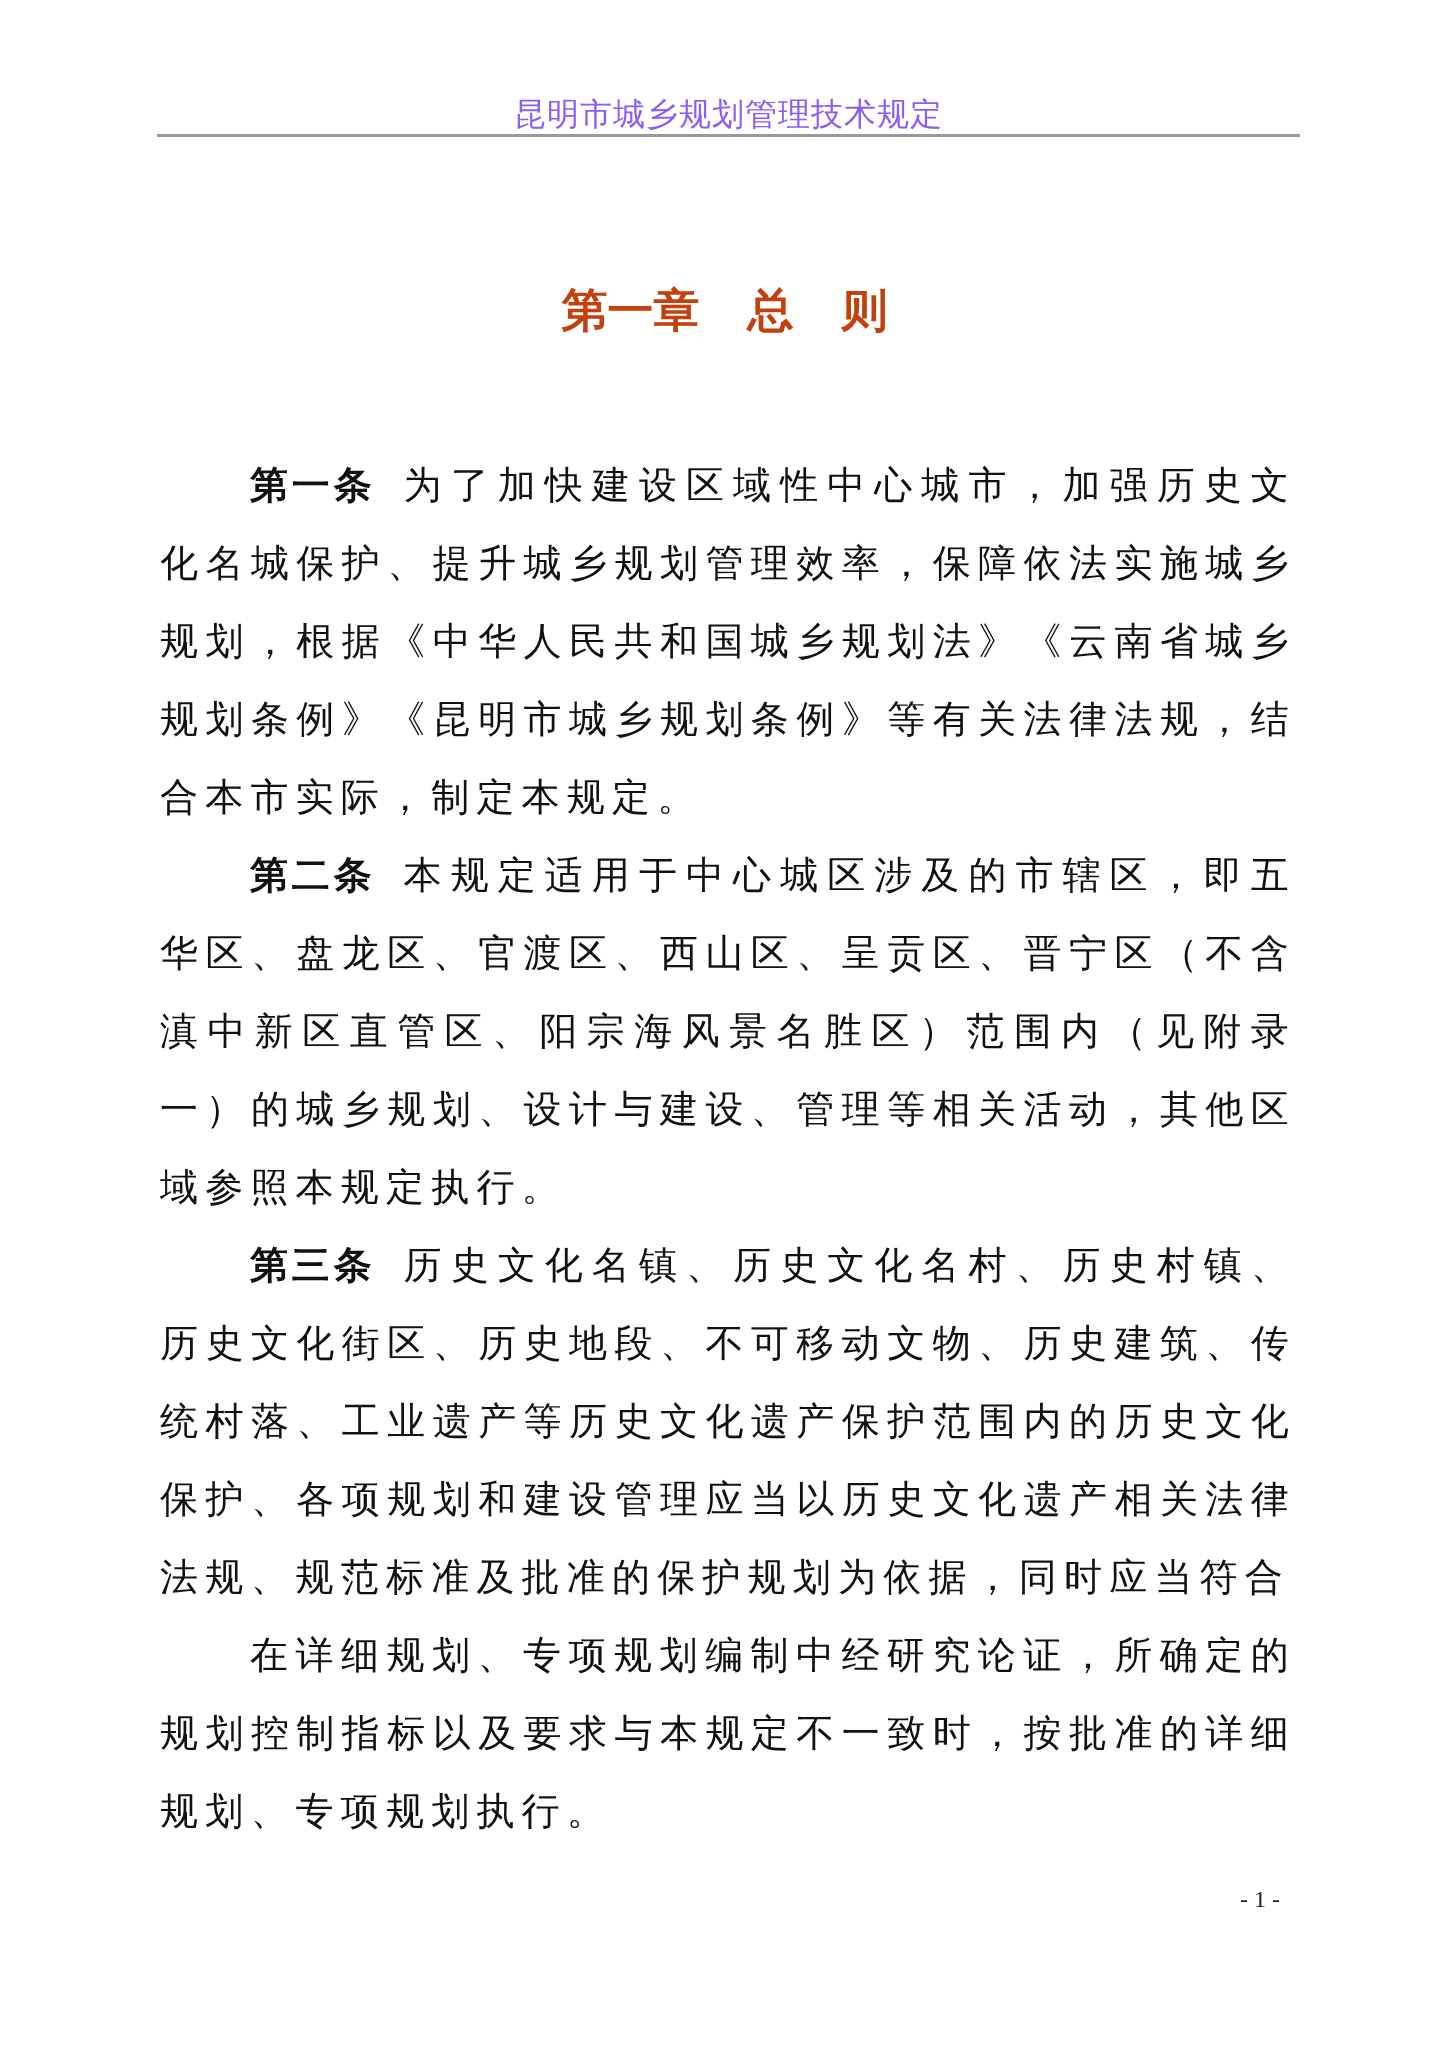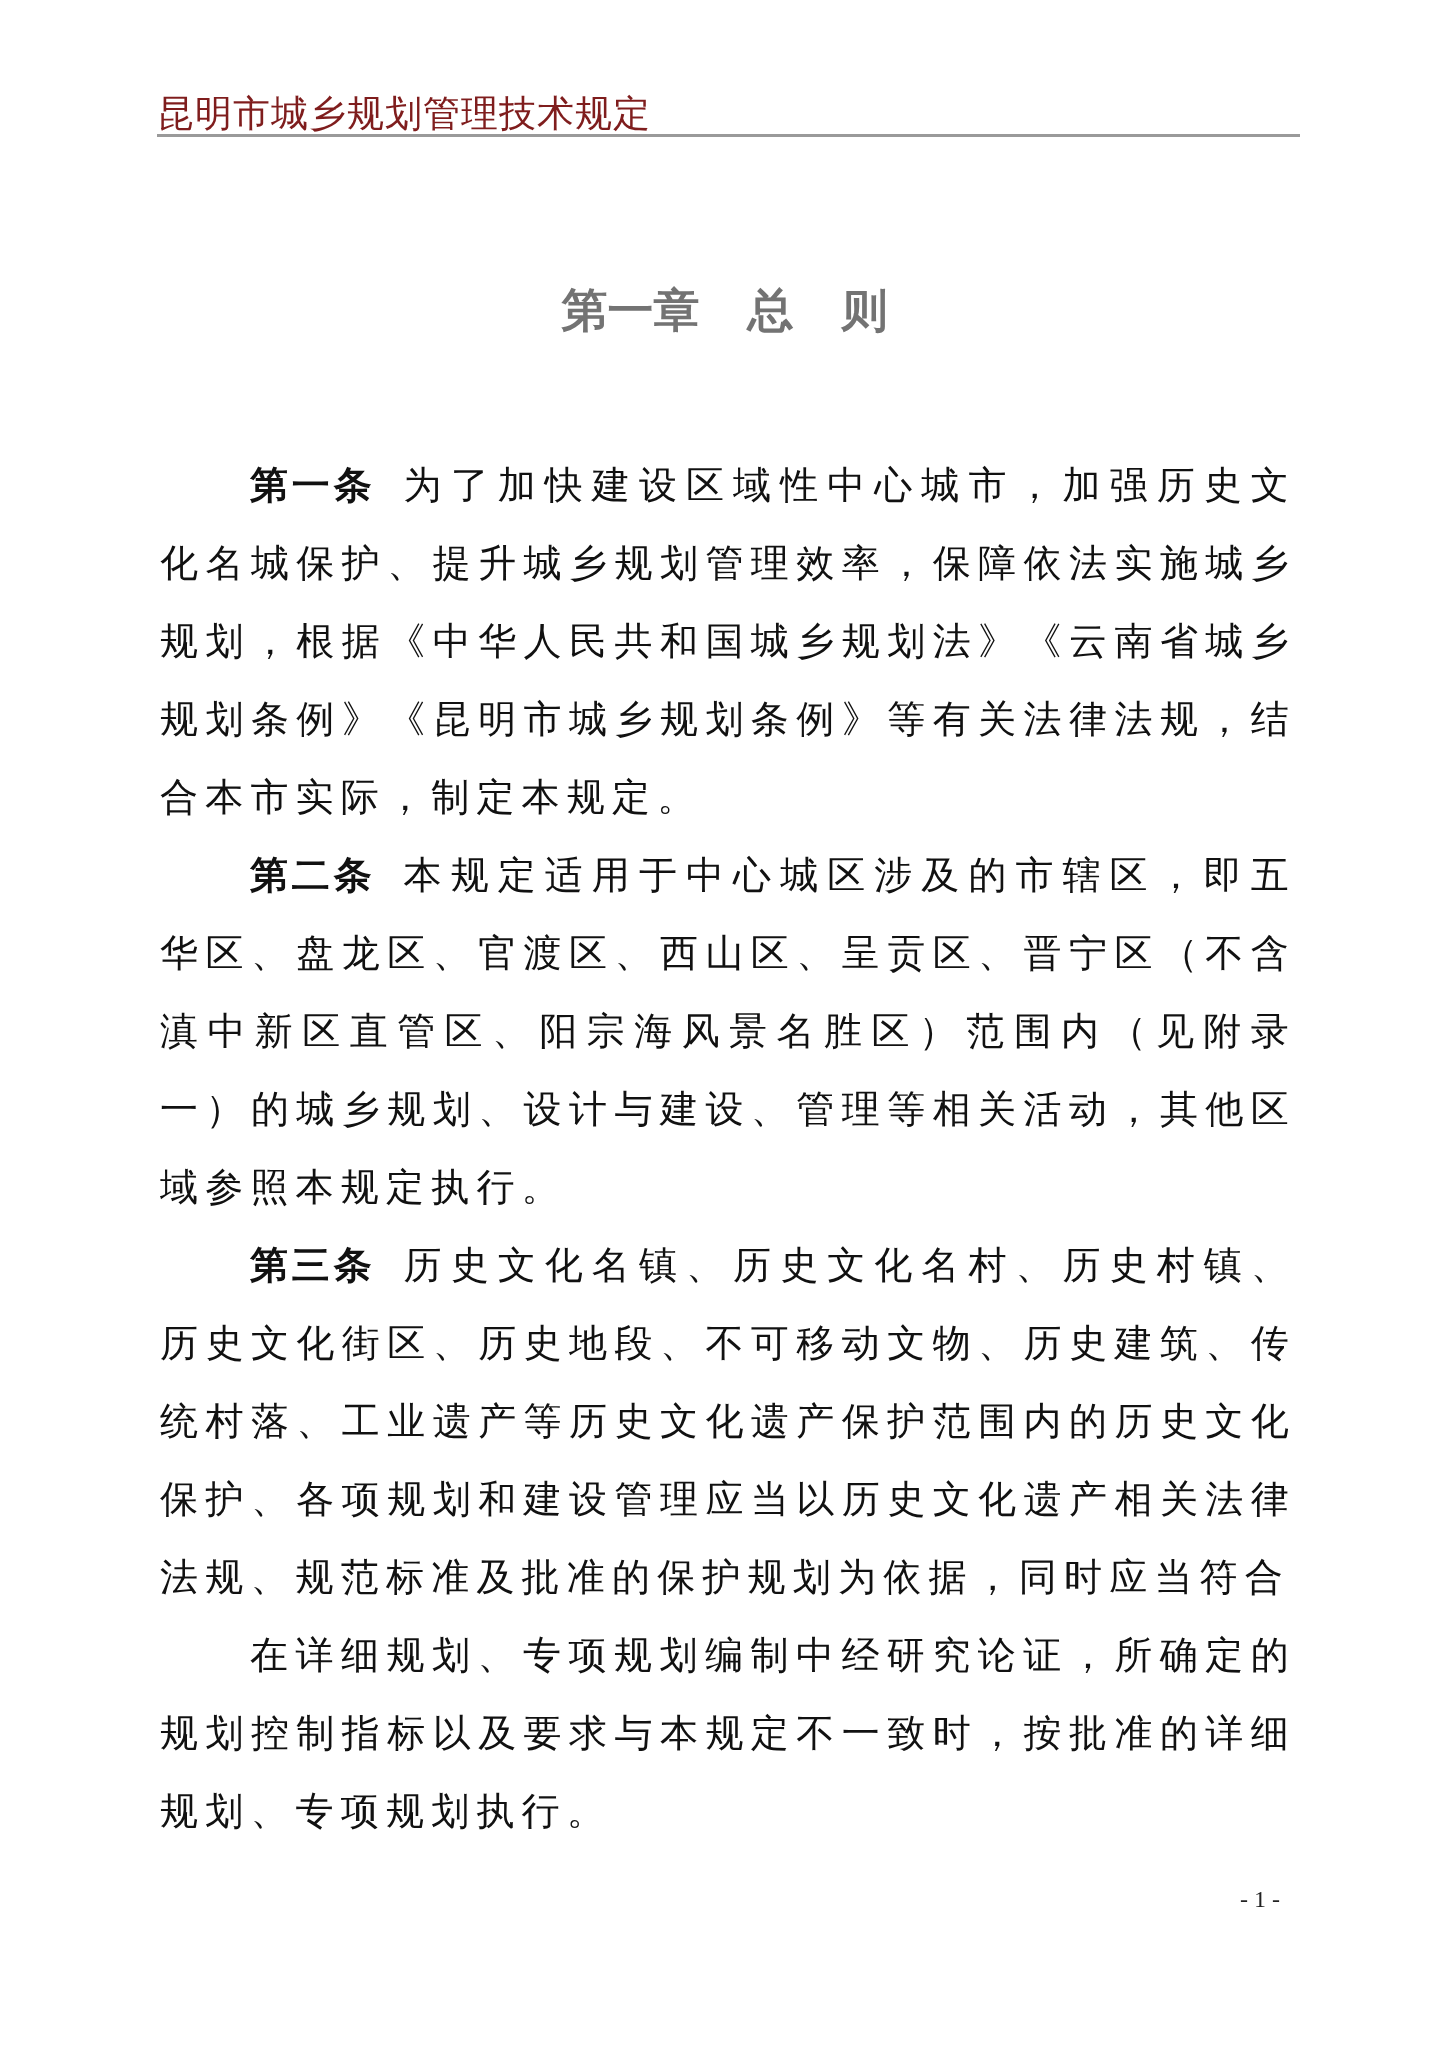--- a/index.html
+++ b/index.html
@@ -1,23 +1,23 @@
 <!DOCTYPE html>
 <html><head>
 <meta charset="utf-8">
 <style>
   html, body { margin: 0; padding: 0; background: #ffffff; }
   body { width: 1449px; height: 2047px; position: relative; overflow: hidden;
          font-family: "DejaVu Serif", "Liberation Serif", serif; color: #111; }
   .running-header { position: absolute; left: 157px; width: 1143px; top: 96px;
-         text-align: left; font-size: 37px; line-height: 36px; color: #7f1d1d; letter-spacing: 1px; }
+         text-align: center; font-size: 32px; line-height: 36px; color: #8b5cf6; letter-spacing: 1px; }
   .header-rule { position: absolute; left: 157px; width: 1143px; top: 134px; height: 3px; background: #9a9a9a; }
   .chapter-title { position: absolute; left: 0; width: 1449px; top: 282px; text-align: center;
          font-family: "DejaVu Sans", "Liberation Sans", sans-serif; font-weight: bold;
-         font-size: 46px; line-height: 56px; white-space: pre; color: #737373; }
+         font-size: 46px; line-height: 56px; white-space: pre; color: #c2410c; }
   .body { position: absolute; left: 160px; width: 1136px; top: 446px; }
   .para { margin: 0; font-size: 38px; line-height: 78px; letter-spacing: 7.2px;
          text-align: justify; text-indent: 90px; word-break: break-all; }
   .para .art { font-family: "DejaVu Sans", "Liberation Sans", sans-serif; font-weight: bold;
          letter-spacing: 2px; margin-right: 28px; }
   .page-number { position: absolute; left: 1240px; top: 1886px; font-size: 24px; color: #222;
          font-family: "Liberation Serif", serif; white-space: pre; }
 </style>
 </head>
 <body>

